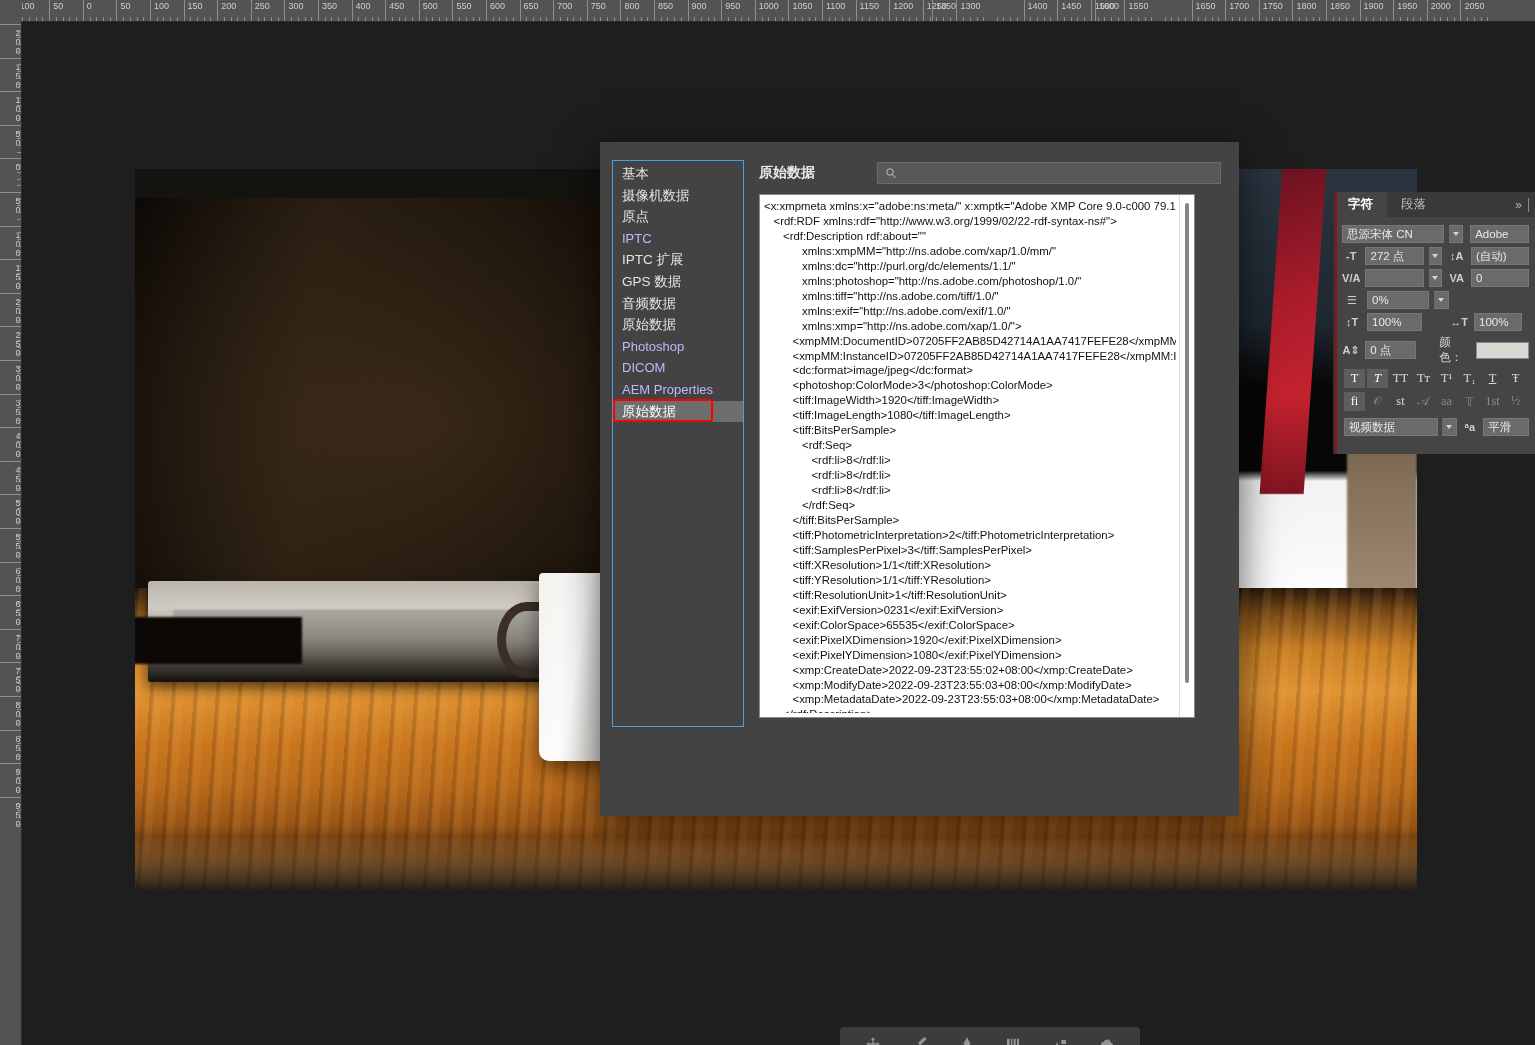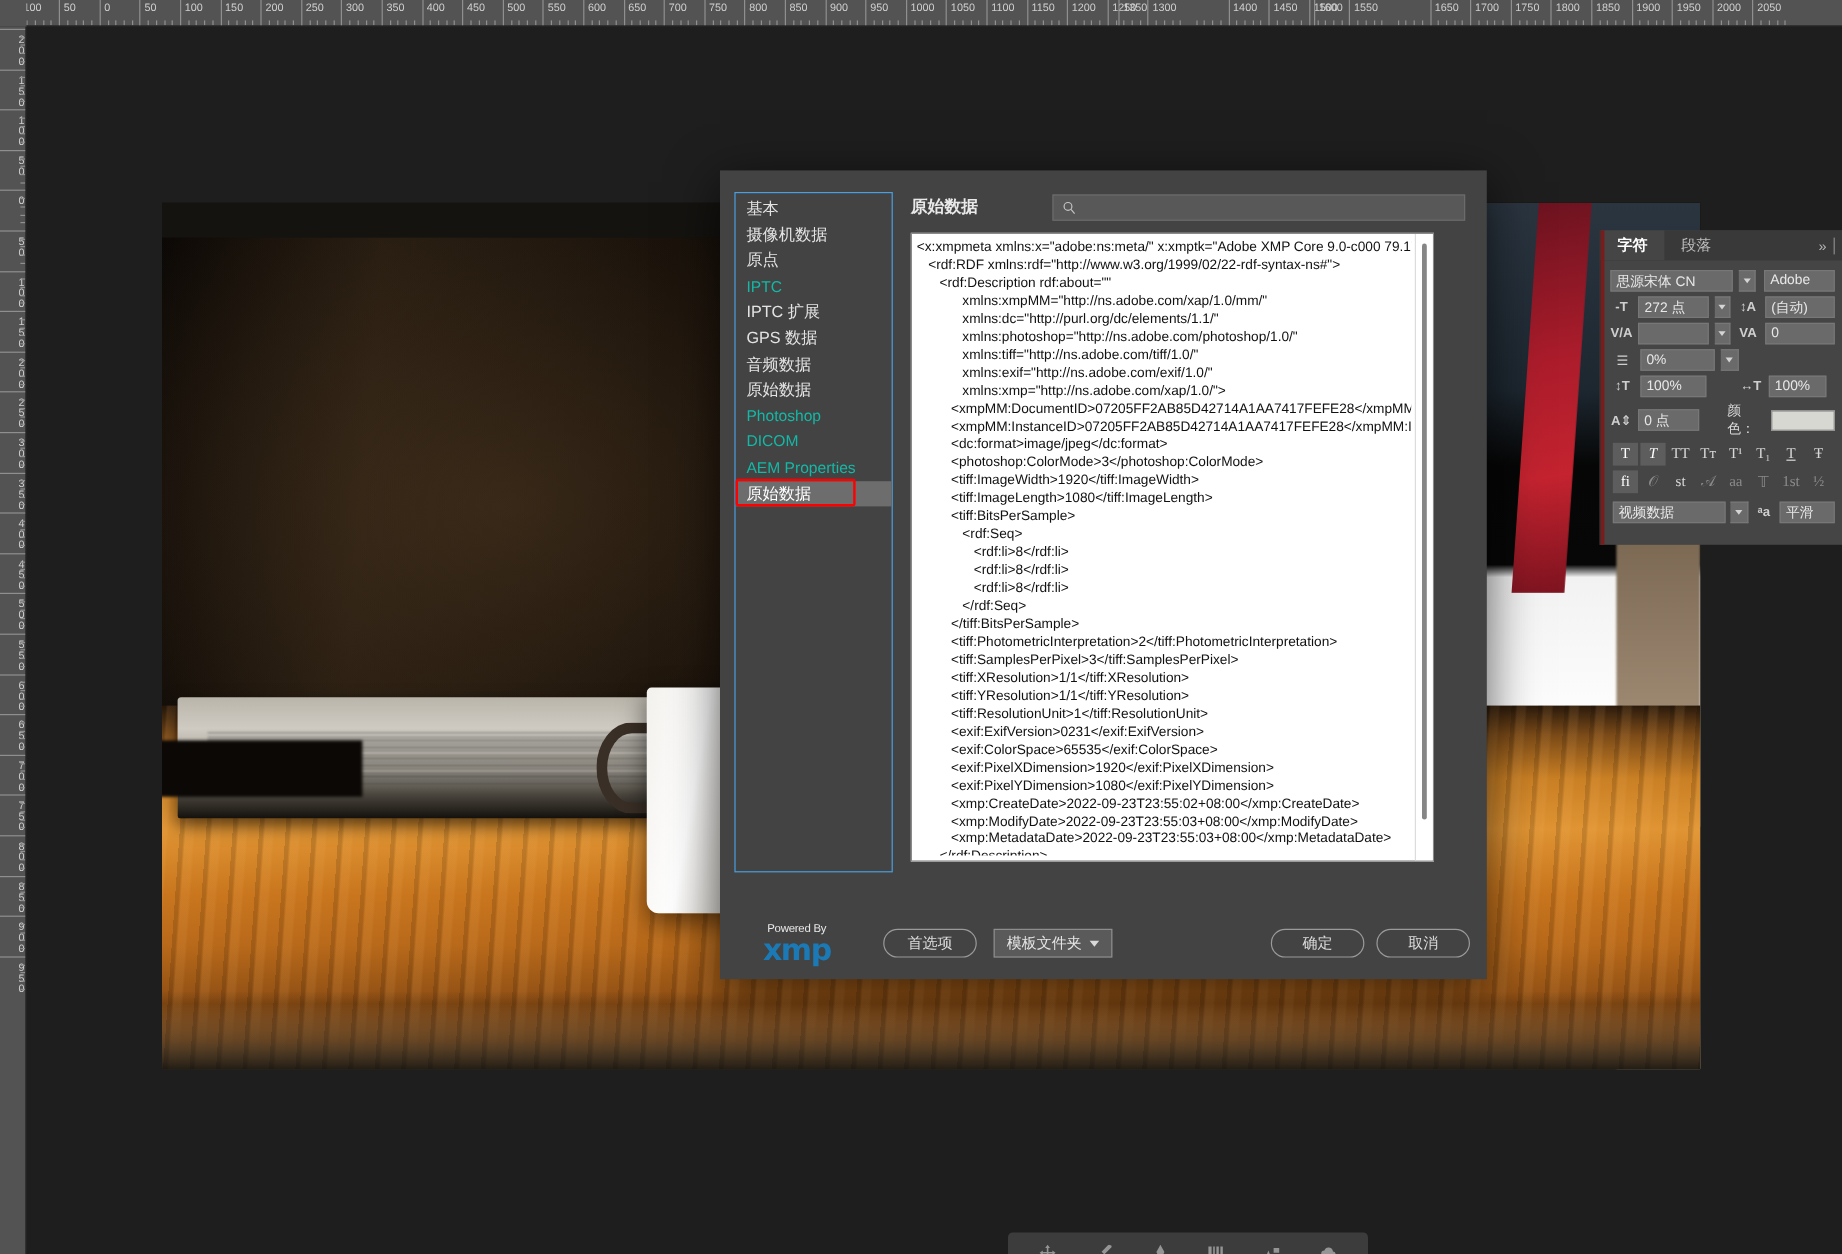--- a/index.html
+++ b/index.html
@@ -171,21 +171,21 @@
   .dlg-body { display: flex; padding: 18px 18px 0 12px; height: 600px; }
 
   .dlg-side {
     width: 132px; height: 567px;
     background: #434343;
     border: 1px solid #4a9fe0;
     padding: 2px 0 0 0;
   }
   .side-item {
     height: 21.6px; line-height: 21.6px;
-    padding-left: 9px; font-size: 13px; color: #14b8a6;
+    padding-left: 9px; font-size: 13px; color: #c4b5fd;
     white-space: nowrap; cursor: pointer;
   }
   .side-item.cjk { font-size: 13.5px; color: #e3e3e3; }
   .side-item.selected { background: #6d6d6d; color: #ffffff; }
   .side-redbox {
     position: absolute;
     border: 2.5px solid #ff0000;
     border-radius: 2px;
     pointer-events: none;
   }
@@ -776,36 +776,20 @@
          &lt;xmp:ModifyDate&gt;2022-09-23T23:55:03+08:00&lt;/xmp:ModifyDate&gt;
          &lt;xmp:MetadataDate&gt;2022-09-23T23:55:03+08:00&lt;/xmp:MetadataDate&gt;
       &lt;/rdf:Description&gt;</div>
           <div class="xmp-scroll">
             <div class="xmp-thumb"></div>
           </div>
         </div>
       </div>
     </div>
 
-    <div class="dlg-footer">
-      <div class="xmp-logo">
-        <div class="xmp-logo-top">Powered By</div>
-        <div class="xmp-logo-main" style="color: rgb(27, 122, 181);">xmp</div>
-      </div>
-      <button class="btn wide">首选项</button>
-      <div style="width:14px"></div>
-      <div class="btn-flat">
-        <span>模板文件夹</span>
-        <span class="caret-dn"></span>
-      </div>
-      <div class="spacer"></div>
-      <button class="btn wide">确定</button>
-      <div style="width:10px"></div>
-      <button class="btn wide">取消</button>
-    </div>
   </div>
 
   <div class="char-panel">
     <div class="cp-leftbar"></div>
 
     <div class="cp-tabs">
       <div class="cp-tab active">字符</div>
       <div class="cp-tab">段落</div>
       <div class="cp-tabs-right">
         <span>»</span>

